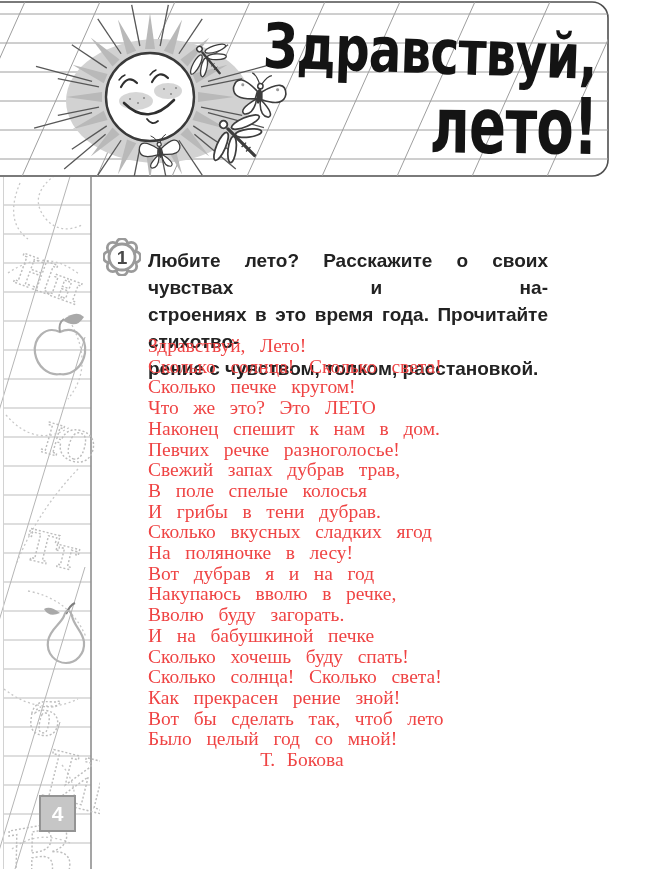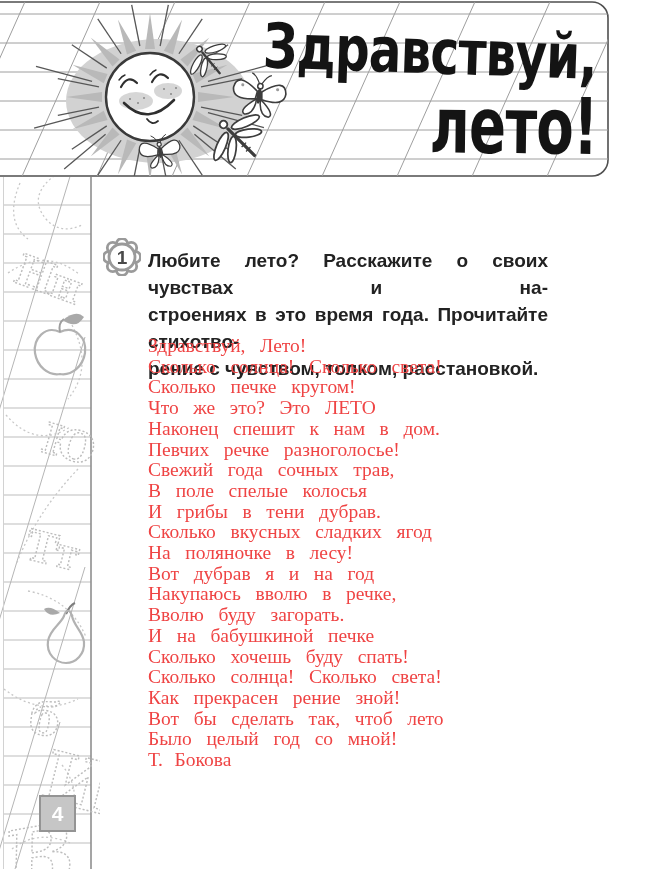--- a/index.html
+++ b/index.html
@@ -25,21 +25,21 @@
   }
   .instruction-line { text-align:justify; text-align-last:justify; }
   .instruction-line:last-child { text-align-last:left; }
   
   .poem {
     position:absolute; left:148px; top:336px; width:308px;
     font-family:Liberation Serif, serif; font-size:19.5px; line-height:20.7px;
     color:#ef4444; word-spacing:0.5em;
   }
   .poem-line { white-space:nowrap; }
-  .poem-author { text-align:left; word-spacing:0.35em; }
+  .poem-author { text-align:center; word-spacing:0.35em; }
   
   .page-number {
     position:absolute; left:39px; top:795px; width:37px; height:37px;
     box-sizing:border-box; background:#c6c6c6; border:2px solid #949494;
     display:flex; align-items:center; justify-content:center;
     color:#ffffff; font-weight:bold; font-size:21px;
   }
 </style>
 </head>
 <body>
@@ -287,21 +287,21 @@
 
   <div class="poem">
     <div>
 
     <div class="poem-line">Здравствуй, Лето!</div>
         <div class="poem-line">Сколько солнца! Сколько света!</div>
         <div class="poem-line">Сколько печке кругом!</div>
         <div class="poem-line">Что же это? Это ЛЕТО</div>
         <div class="poem-line">Наконец спешит к нам в дом.</div>
         <div class="poem-line">Певчих речке разноголосье!</div>
-        <div class="poem-line">Свежий года сочных трав,</div>
+        <div class="poem-line">Свежий запах дубрав трав,</div>
         <div class="poem-line">В поле спелые колосья</div>
         <div class="poem-line">И грибы в тени дубрав.</div>
         <div class="poem-line">Сколько вкусных сладких ягод</div>
         <div class="poem-line">На поляночке в лесу!</div>
         <div class="poem-line">Вот дубрав я и на год</div>
         <div class="poem-line">Накупаюсь вволю в речке,</div>
         <div class="poem-line">Вволю буду загорать.</div>
         <div class="poem-line">И на бабушкиной печке</div>
         <div class="poem-line">Сколько хочешь буду спать!</div>
         <div class="poem-line">Сколько солнца! Сколько света!</div>

